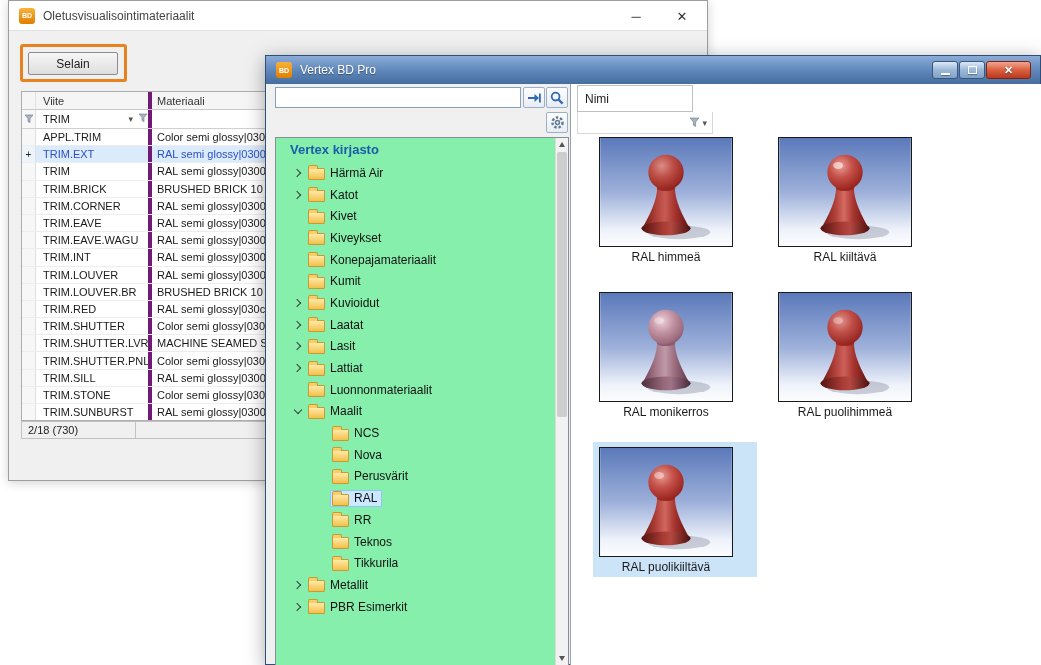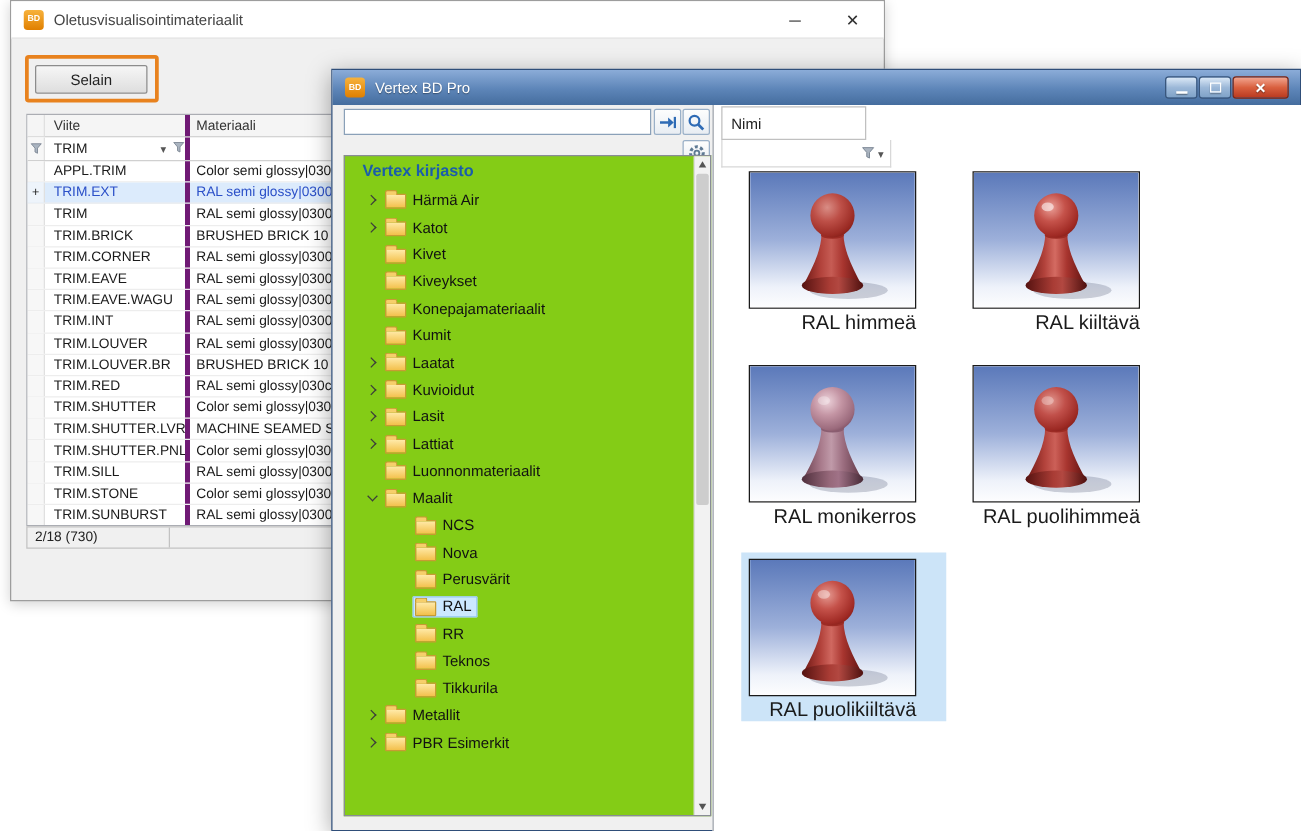--- a/index.html
+++ b/index.html
@@ -49,21 +49,21 @@
 .min-bar{width:9px;height:2px;background:#fff;margin-top:7px;box-shadow:0 1px 1px rgba(0,0,0,.35)}
 .max-box{width:9px;height:8px;border:1.5px solid #fff;box-shadow:0 1px 1px rgba(0,0,0,.3)}
 
 #search-input{position:absolute;left:9px;top:31px;width:246px;height:21px;border:1px solid #8aa0b8;background:#fff;font-size:12px;padding:0 5px;font-family:"Liberation Sans",sans-serif}
 .tool-btn{position:absolute;width:22px;height:21px;background:linear-gradient(#fdfdfd,#e8edf3);border:1px solid #9ab0c8;border-radius:2px;display:flex;align-items:center;justify-content:center}
 #go-btn{left:257px;top:31px}
 #find-btn{left:280px;top:31px}
 #gear-btn{left:280px;top:56px}
 
 
-#tree-panel{position:absolute;left:9px;top:68px;width:294px;height:529px;background:#84cc16;border:1px solid #898c95;overflow:hidden}
+#tree-panel{position:absolute;left:9px;top:81px;width:294px;height:529px;background:#86efac;border:1px solid #898c95;overflow:hidden}
 #tree-root{height:24px;line-height:24px;padding-left:14px;font-size:13px;font-weight:bold;color:#1a5dab}
 .trow{display:flex;align-items:center;height:21.7px;font-size:12px;color:#111}
 .trow.lvl1{padding-left:14px}
 .trow.lvl2{padding-left:38px}
 .chev{width:16px;height:16px;display:flex;align-items:center;justify-content:center;flex:0 0 16px}
 .chev.r::before{content:"";width:5px;height:5px;border-top:1.5px solid #3c3c3c;border-right:1.5px solid #3c3c3c;transform:rotate(45deg);margin-right:2px}
 .chev.d::before{content:"";width:5px;height:5px;border-top:1.5px solid #3c3c3c;border-right:1.5px solid #3c3c3c;transform:rotate(135deg);margin-bottom:2px}
 .hl{display:flex;align-items:center;gap:5px;padding:1px 5px 1px 2px;border-radius:1px}
 .trow.sel .hl{background:#cce8ff;box-shadow:0 0 0 1px #8fc6f2 inset}
 .folder{position:relative;width:17px;height:12px;background:linear-gradient(#ffeaa8,#f3c04b);border:1px solid #c79b33;border-radius:1px;margin-top:3px;flex:0 0 17px}
@@ -78,21 +78,21 @@
 .sb-down::before{content:"";border-left:3.5px solid transparent;border-right:3.5px solid transparent;border-top:5px solid #555}
 #tree-thumb{position:absolute;left:1px;top:14px;width:10px;height:265px;background:#cdcdcd;border-radius:2px}
 
 
 #res-panel{position:absolute;left:304px;top:28px;width:472px;height:582px;background:#fff;border-left:1px solid #9aa0a8;overflow:hidden}
 #nimi-hdr{position:absolute;left:6px;top:1px;width:116px;height:27px;background:#fff;border:1px solid #c0c0c0;display:flex;align-items:center;padding-left:7px;font-size:12px;color:#222}
 #nimi-filter{position:absolute;left:6px;top:28px;width:136px;height:22px;border:1px solid #d8d8d8;border-top:none;background:#fff;display:flex;align-items:center;justify-content:flex-end;padding-right:4px;gap:2px}
 .cell{position:absolute;width:164px;height:135px}
 .cell.sel{background:#cce4f8}
 .thumb{position:absolute;left:6px;top:5px;display:block;border:1px solid #1a1a1a}
-.cap{position:absolute;left:6px;top:118px;width:134px;text-align:right;font-size:16px;color:#1a1a1a;white-space:nowrap}
+.cap{position:absolute;left:6px;top:118px;width:134px;text-align:center;font-size:12px;color:#1a1a1a;white-space:nowrap}
 #cell1{left:22px;top:48px}
 #cell2{left:201px;top:48px}
 #cell3{left:22px;top:203px}
 #cell4{left:201px;top:203px}
 #cell5{left:22px;top:358px}
 </style>
 </head>
 <body>
 
 <div id="stage">
@@ -301,28 +301,28 @@
           <span class="chev n"></span>
           <span class="hl">
             <span class="folder"></span>
             <span class="tl">Kumit</span>
           </span>
         </div>
       <div class="trow lvl1">
           <span class="chev r"></span>
           <span class="hl">
             <span class="folder"></span>
+            <span class="tl">Kuvioidut</span>
+          </span>
+        </div>
+      <div class="trow lvl1">
+          <span class="chev r"></span>
+          <span class="hl">
+            <span class="folder"></span>
             <span class="tl">Laatat</span>
-          </span>
-        </div>
-      <div class="trow lvl1">
-          <span class="chev r"></span>
-          <span class="hl">
-            <span class="folder"></span>
-            <span class="tl">Kuvioidut</span>
           </span>
         </div>
       <div class="trow lvl1">
           <span class="chev r"></span>
           <span class="hl">
             <span class="folder"></span>
             <span class="tl">Lasit</span>
           </span>
         </div>
       <div class="trow lvl1">

